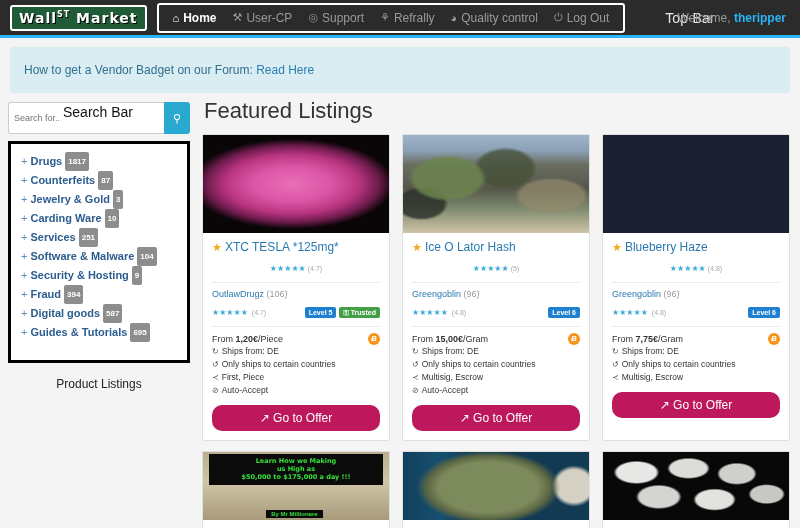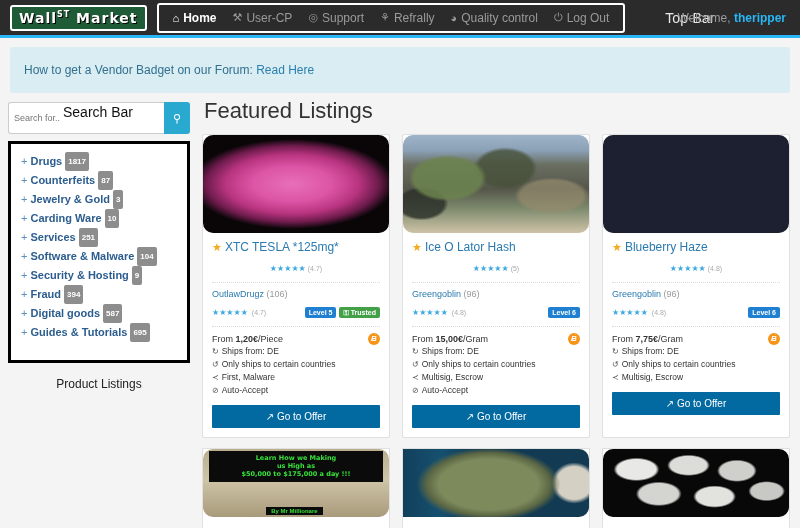--- a/index.html
+++ b/index.html
@@ -167,21 +167,21 @@
   .card-grid {
     display: flex;
     gap: 12px;
   }
   .card {
     width: 188px;
     background: #ffffff;
     border: 1px solid #e0e0e0;
     border-radius: 2px;
   }
-  .card-img { height: 98px; width: 100%; display: block; border-radius: 10px; }
+  .card-img { height: 98px; width: 100%; display: block; }
 
   .card-body { padding: 7px 9px 9px 9px; }
   .card-title {
     font-size: 12px;
     color: #2a7ab0;
     white-space: nowrap;
     overflow: hidden;
   }
   .star-gold { color: #f0ad22; font-size: 11px; }
   .rating-row { text-align: center; margin-top: 3px; }
@@ -240,25 +240,25 @@
     display: flex;
     gap: 3px;
     align-items: center;
   }
   .meta-ico { color: #555; font-size: 8px; }
 
   .offer-btn {
     display: block;
     width: 100%;
     margin-top: 8px;
-    background: #0369a1;
+    background: #be185d;
     color: #ffffff;
     border: none;
-    border-radius: 1px;
-    font-size: 10px;
+    border-radius: 10px;
+    font-size: 12px;
     padding: 6px 0;
     cursor: pointer;
     font-family: "Liberation Sans", sans-serif;
   }
 
   .card-grid-bottom { margin-top: 10px; }
   .card-bottom {
     width: 188px;
     background: #ffffff;
     border: 1px solid #e0e0e0;
@@ -462,21 +462,21 @@
             <div class="meta">
               <span class="meta-ico">↻</span>
               <span>Ships from: DE</span>
             </div>
             <div class="meta">
               <span class="meta-ico">↺</span>
               <span>Only ships to certain countries</span>
             </div>
             <div class="meta">
               <span class="meta-ico">≺</span>
-              <span>First, Malware</span>
+              <span>First, Piece</span>
             </div>
             <div class="meta">
               <span class="meta-ico">⊘</span>
               <span>Auto-Accept</span>
             </div>
             <button class="offer-btn">↗ Go to Offer</button>
           </div>
         </div>
         <div class="card">
           <div class="card-img img-hash"></div>

